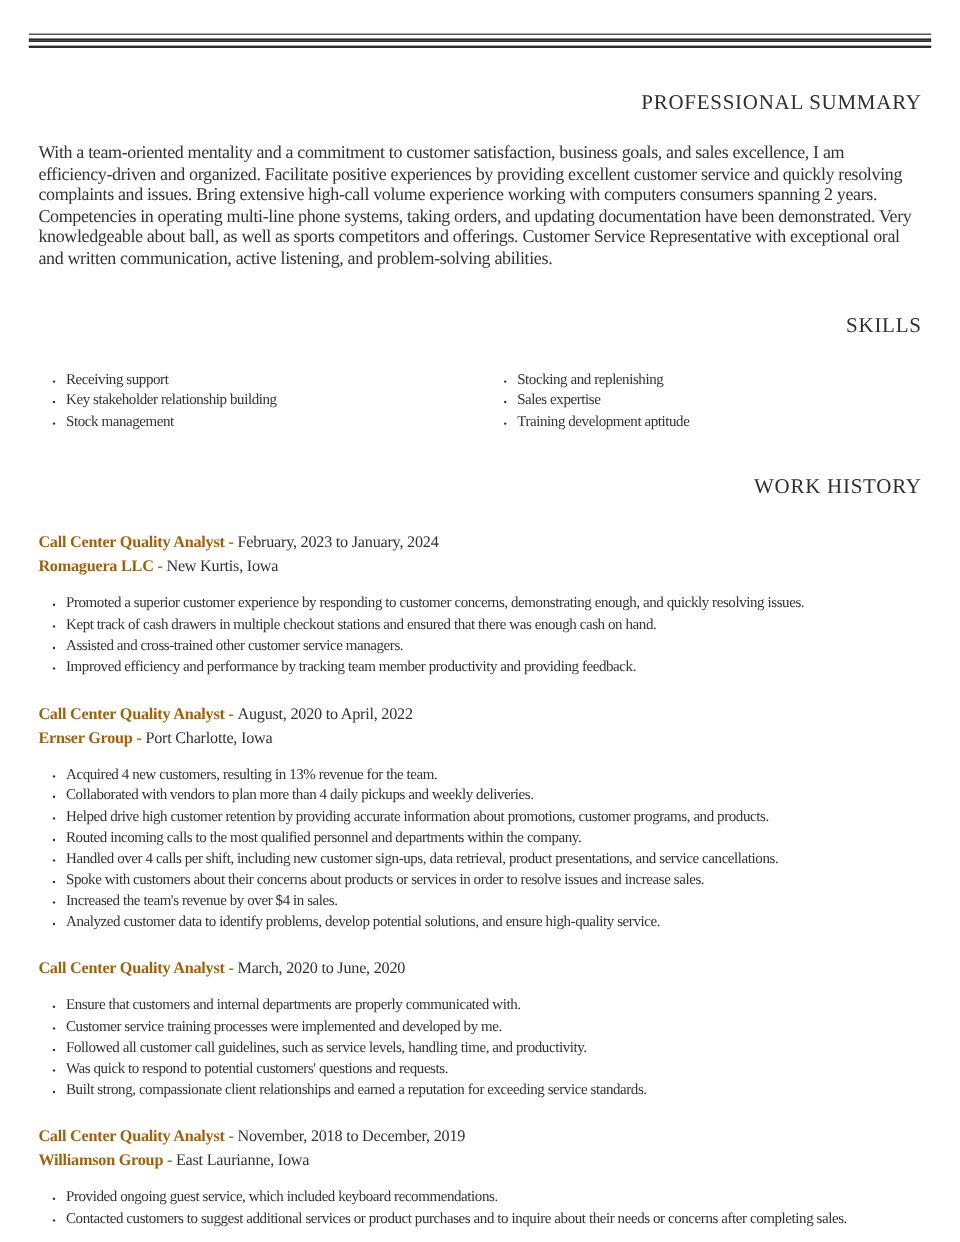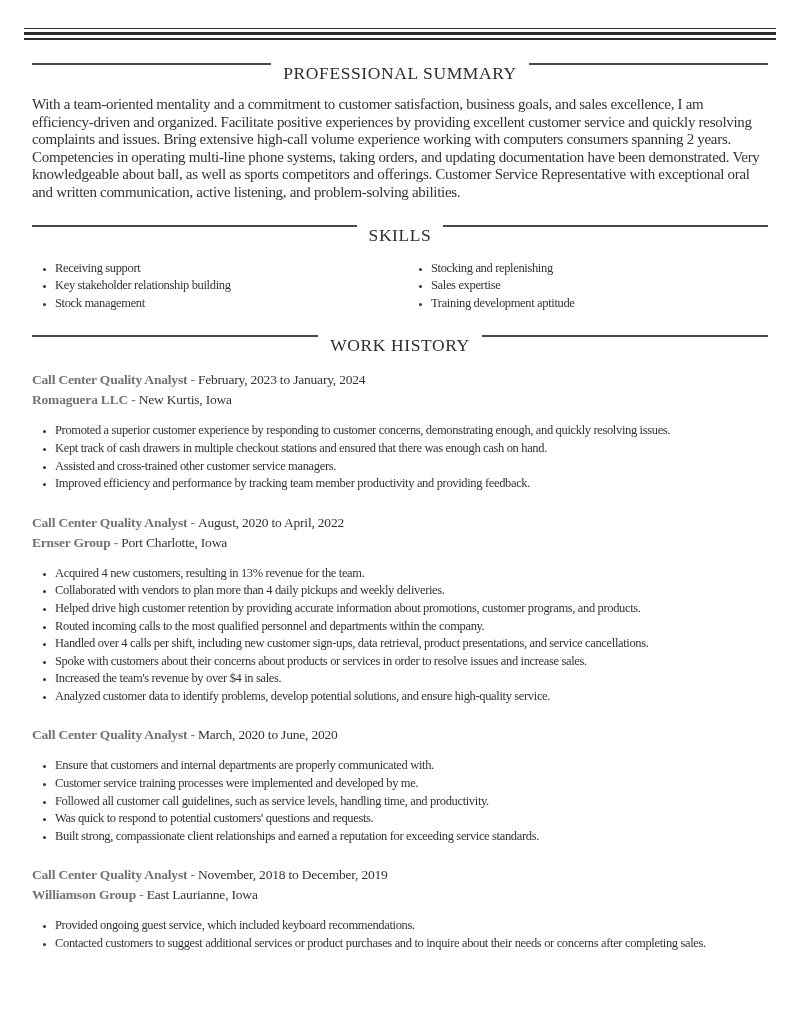--- a/index.html
+++ b/index.html
@@ -41,23 +41,24 @@
   .contact-sep {
     display: inline-block;
     padding: 0 9px;
     font-size: 11px;
     vertical-align: 1px;
     color: #333333;
   }
   
   .sec-head {
     display: flex;
-    align-items: flex-start;
+    align-items: flex-end;
     gap: 12px;
     margin: 23px 32px 0;
+    flex-direction: column;
   }
   .sec-head .h-line { flex: 1; height: 2px; background: #47474c; }
   .sec-head .h-label {
     font-size: 17.5px;
     letter-spacing: 0.6px;
     color: #2e2e33;
     white-space: nowrap;
   }
   
   .summary-text {
@@ -92,21 +93,21 @@
   
   .jobs { margin: 14px 32px 0; }
   .job { margin-bottom: 20px; }
   .job:last-child { margin-bottom: 0; }
   .job-line {
     font-size: 13.5px;
     letter-spacing: -0.2px;
     line-height: 20px;
     color: #333333;
   }
-  .job-line .b { font-weight: bold; color: #737373; }
+  .job-line .b { font-weight: bold; color: #a16207; }
   .job ul { margin-top: 12px; }
 </style>
 </head>
 <body>
 
 <div class="page">
 
   <div class="rule-double top"></div>
   <div class="rule-double"></div>
 

